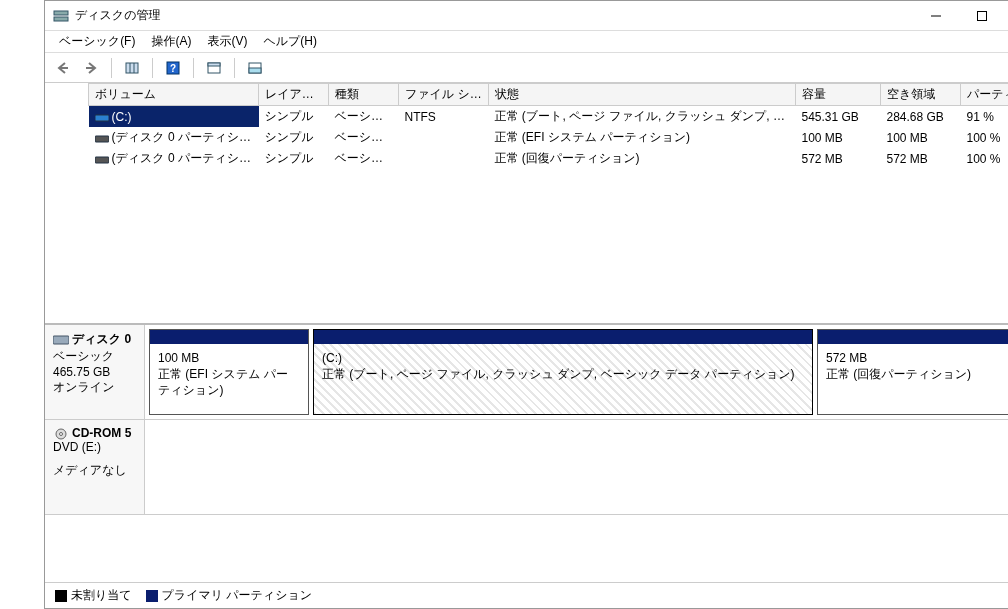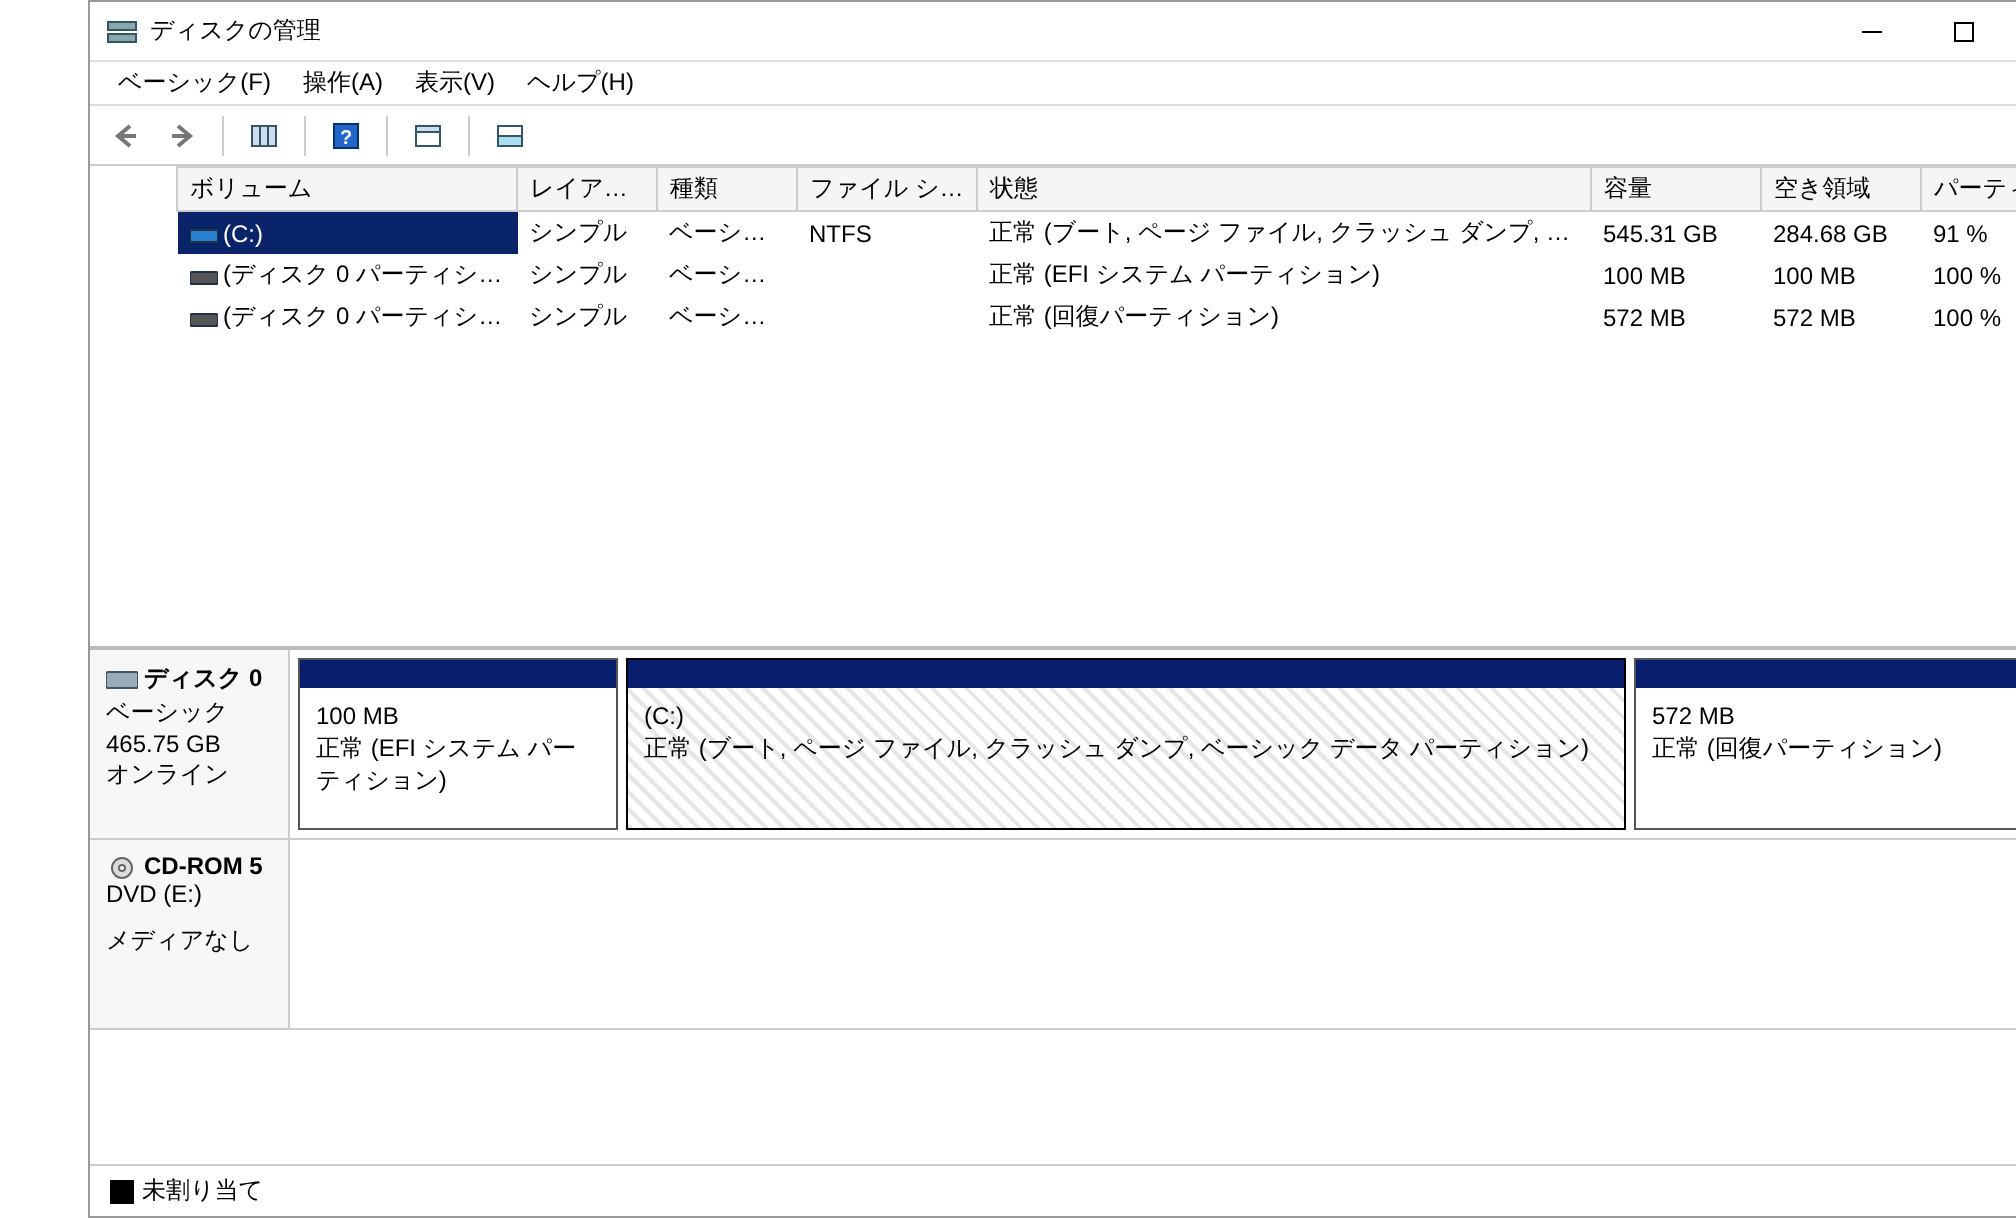--- a/index.html
+++ b/index.html
@@ -265,16 +265,17 @@
         <div style="height:8px"></div>
         <div>メディアなし</div>
       </div>
       <div class="disk-parts"></div>
     </div>
 
     <div class="spacer"></div>
 
     <div class="legend">
       <span><span class="sw black"></span><span>未割り当て</span></span>
+      <span><span class="sw blue"></span><span>プライマリ パーティション</span></span>
     </div>
   </div>
 
 </div>
 
 </body></html>

